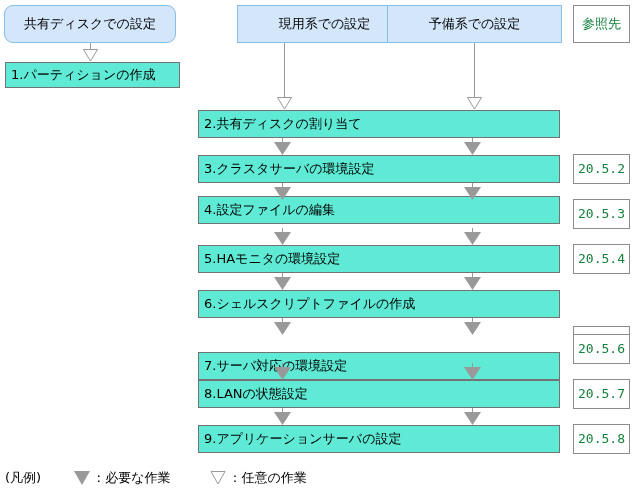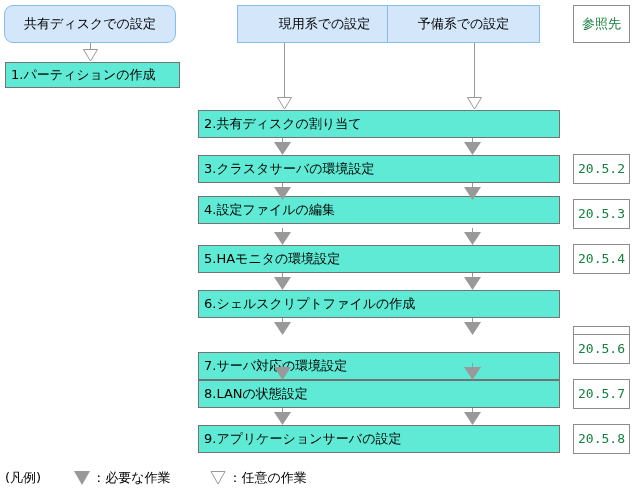--- a/index.html
+++ b/index.html
@@ -110,21 +110,21 @@
   .legend .tri { margin-right: 2px; display: block; }
   .legend .lbl-req { margin-right: 40px; }
 </style>
 </head>
 <body>
 
 <div class="stage">
 
   <div class="hdr" style="left:4px; width:172px;border-radius:9px;">共有ディスクでの設定</div>
   <div class="hdr" style="left:197px; width:175px;margin-left:40px;">現用系での設定</div>
-  <div class="hdr" style="left:387px; width:153px;">予備系での設定</div>
+  <div class="hdr" style="left:387px; width:175px;">予備系での設定</div>
   <div class="refbox head">参照先</div>
 
   <div class="varrow" style="left:82px; top:43px; height:19px;">
     <div class="vline"></div>
     <svg width="17" height="13" viewBox="0 0 17 13">
         <polygon points="1.5,0.5 15.5,0.5 8.5,12" fill="#ffffff" stroke="#999999" stroke-width="1"></polygon>
       </svg>
   </div>
   <div class="varrow" style="left:276px; top:43px; height:67px;">
     <div class="vline"></div>

